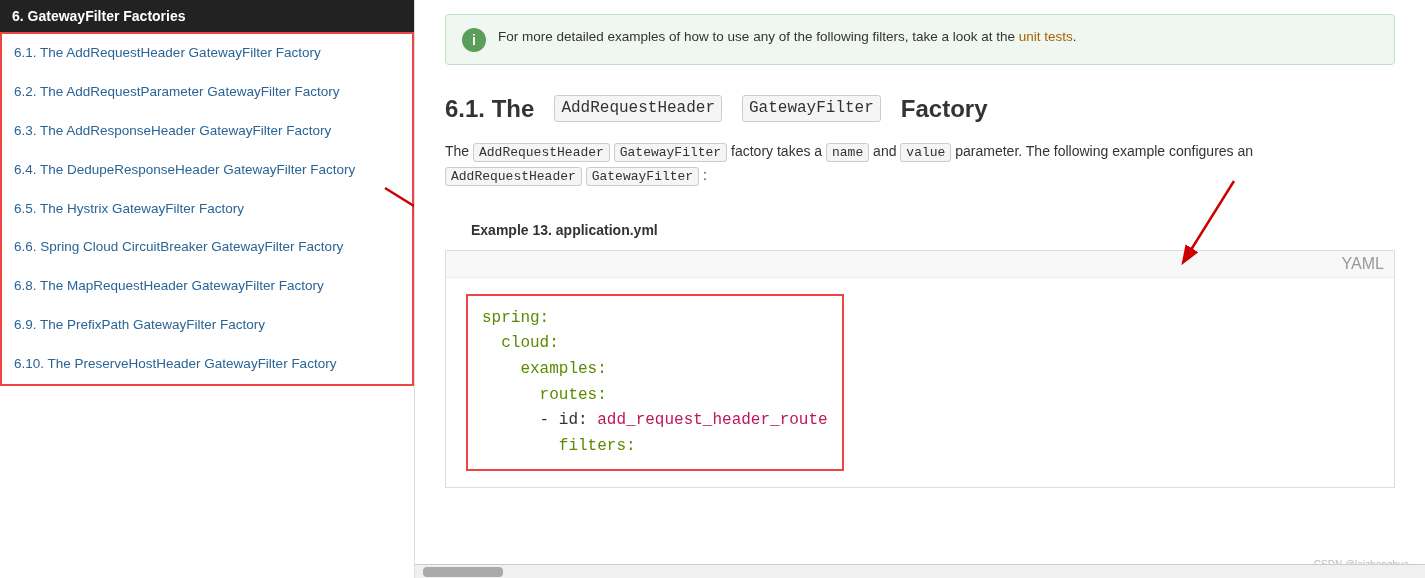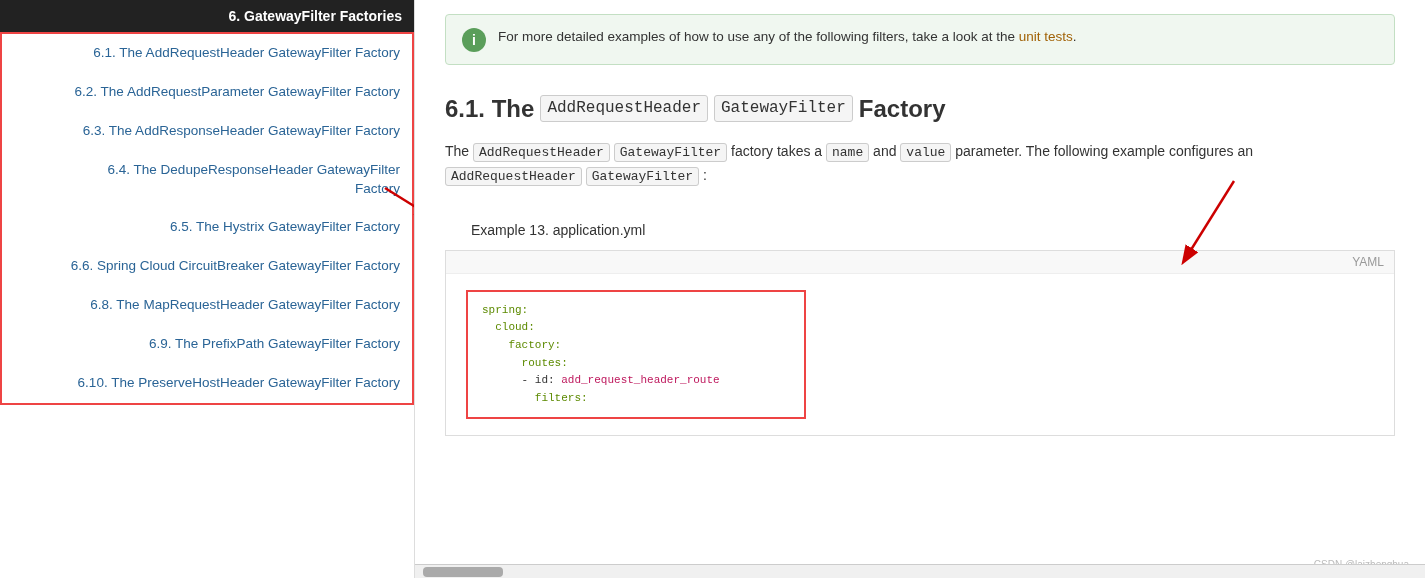--- a/index.html
+++ b/index.html
@@ -15,21 +15,20 @@
     }
 
     
     .sidebar {
       width: 415px;
       min-width: 415px;
       border-right: 1px solid #ddd;
       padding: 0;
       overflow-y: auto;
       position: relative;
-      text-align: right;
     }
 
     .sidebar-item-active {
       background: #222;
       color: #fff;
       padding: 8px 12px;
       font-weight: bold;
       font-size: 14px;
       cursor: pointer;
     }
@@ -39,21 +38,20 @@
       color: #2a6496;
       font-size: 13.5px;
       cursor: pointer;
       line-height: 1.4;
       border-bottom: none;
     }
 
     .sidebar-outline {
       border: 2px solid #e44;
       margin: 0;
-      padding-left: 48px;
     }
 
     
     .main {
       flex: 1;
       padding: 10px 30px 30px 30px;
       overflow-y: auto;
       position: relative;
     }
 
@@ -96,21 +94,21 @@
       text-decoration: none;
     }
 
     
     .section-heading {
       font-size: 24px;
       font-weight: bold;
       margin-bottom: 16px;
       display: flex;
       align-items: center;
-      gap: 6px;
+      gap: 20px;
       flex-wrap: wrap;
       line-height: 1.3;
     }
 
     .code-badge {
       background: #f5f5f5;
       border: 1px solid #ccc;
       border-radius: 3px;
       padding: 2px 6px;
       font-family: "Courier New", Courier, monospace;
@@ -132,48 +130,48 @@
       border: 1px solid #ccc;
       border-radius: 3px;
       padding: 1px 5px;
       font-family: "Courier New", Courier, monospace;
       font-size: 13px;
       color: #333;
     }
 
     
     .example-title {
-      font-weight: normal;
+      font-weight: bold;
       font-size: 14px;
       margin-bottom: 12px;
       padding-left: 26px;
     }
 
     
     .code-block-wrapper {
       border: 1px solid #ddd;
       border-radius: 0;
       position: relative;
       background: #f8f8f8;
       margin-bottom: 10px;
     }
 
     .code-block-header {
       text-align: right;
       padding: 4px 10px;
-      font-size: 12px;
+      font-size: 16px;
       color: #999;
       background: #f8f8f8;
       border-bottom: 1px solid #eee;
     }
 
     .code-block {
       padding: 16px 20px;
       font-family: "Courier New", Courier, monospace;
-      font-size: 11px;
+      font-size: 16px;
       color: #333;
       line-height: 1.6;
       background: #fff;
       position: relative;
     }
 
     .code-block-inner {
       border: 2px solid #e44;
       padding: 10px 14px;
       display: inline-block;
@@ -283,21 +281,21 @@
   </div>
 
   <div class="example-title">Example 13. application.yml</div>
 
   <div class="code-block-wrapper" style="position:relative;">
     <div class="code-block-header">YAML</div>
     <div class="code-block">
       <div class="code-block-inner">
         <div><span class="code-key">spring:</span></div>
         <div>&nbsp;&nbsp;<span class="code-key">cloud:</span></div>
-        <div>&nbsp;&nbsp;&nbsp;&nbsp;<span class="code-key">factory:</span></div>
+        <div>&nbsp;&nbsp;&nbsp;&nbsp;<span class="code-key">examples:</span></div>
         <div>&nbsp;&nbsp;&nbsp;&nbsp;&nbsp;&nbsp;<span class="code-key">routes:</span></div>
         <div>&nbsp;&nbsp;&nbsp;&nbsp;&nbsp;&nbsp;<span>- id: <span class="code-value-str">add_request_header_route</span></span></div>
         <div>&nbsp;&nbsp;&nbsp;&nbsp;&nbsp;&nbsp;&nbsp;&nbsp;<span class="code-key">filters:</span></div>
       </div>
     </div>
 
     <svg style="position:absolute; top:-80px; right:120px; width:120px; height:120px;" viewBox="0 0 120 120">
       <defs>
         <marker id="ah2" markerWidth="8" markerHeight="8" refX="6" refY="3" orient="auto">
           <path d="M0,0 L0,6 L8,3 z" fill="#cc0000"></path>

